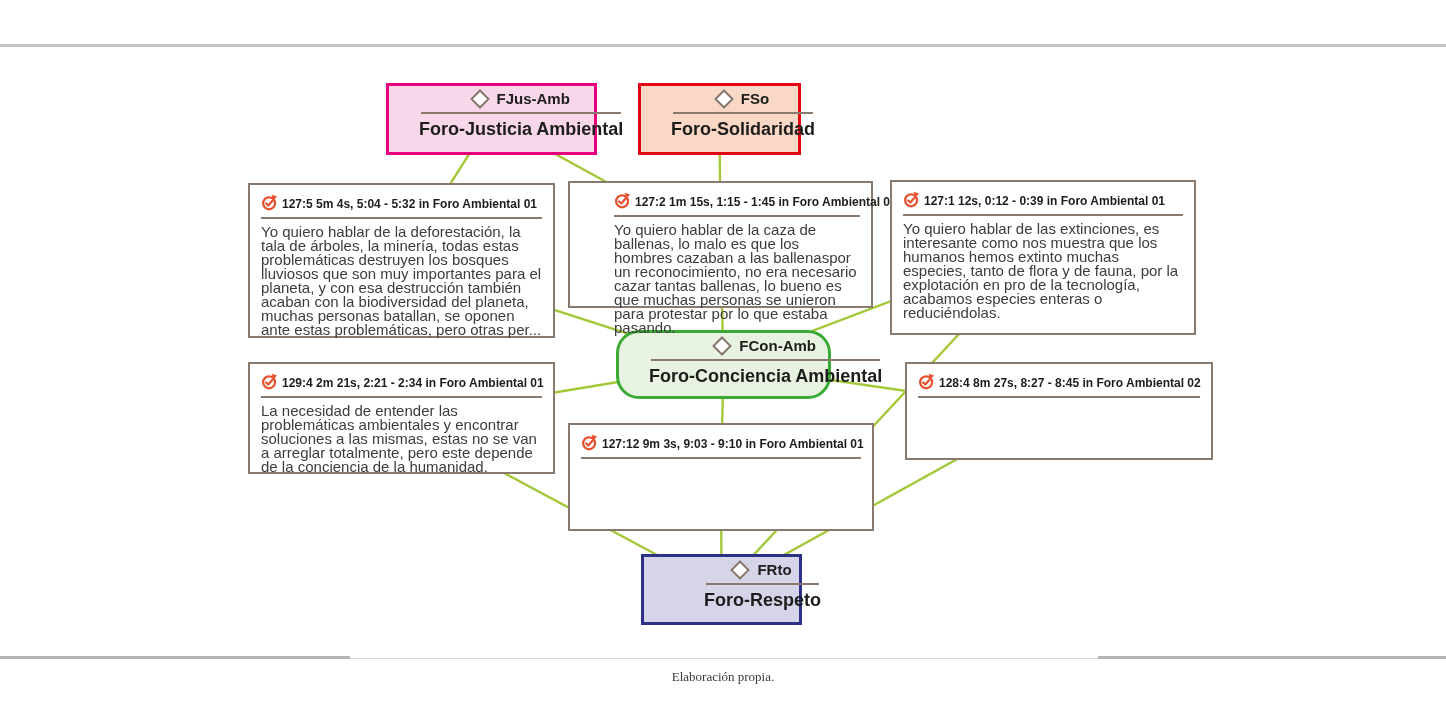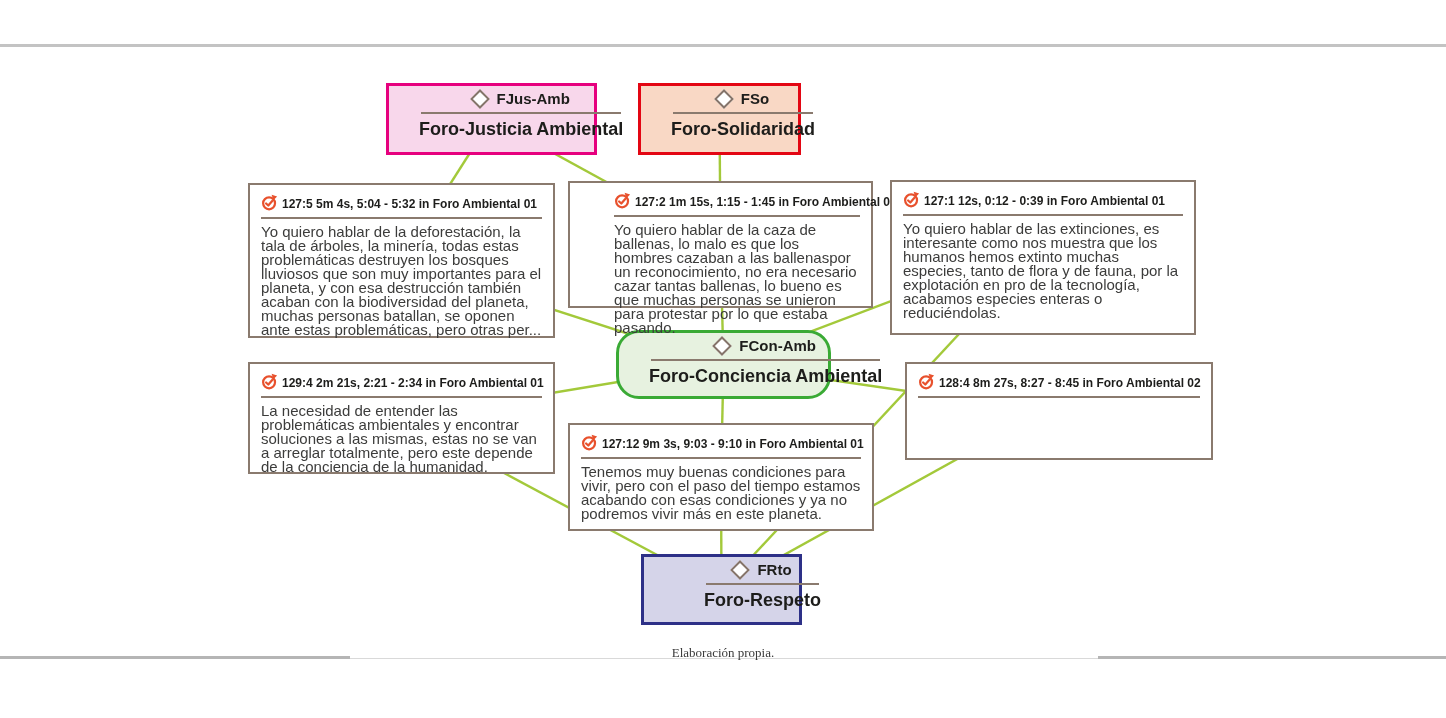--- a/index.html
+++ b/index.html
@@ -10,21 +10,21 @@
   .fig-title {
     position:absolute; top:16px; left:0; right:0; text-align:center;
     font-family:"Liberation Serif", serif; font-weight:bold;
     font-size:17.5px; color:#141414; letter-spacing:0.1px;
   }
   .rule-top { position:absolute; top:44px; left:0; width:1446px; height:3px; background:#c3c3c3; }
   .rule-bottom-left  { position:absolute; top:656px; left:0;      width:350px; height:3px; background:#b5b5b5; }
   .rule-bottom-mid   { position:absolute; top:658px; left:350px;  width:748px; height:1px; background:#d9d9d9; }
   .rule-bottom-right { position:absolute; top:656px; left:1098px; width:348px; height:3px; background:#b5b5b5; }
   .fig-footer {
-    position:absolute; top:645px; left:0; right:0; text-align:center;
+    position:absolute; top:669px; left:0; right:0; text-align:center;
     font-family:"Liberation Serif", serif; font-size:13px; color:#3a3a3a;
   }
   #edge-layer { position:absolute; left:0; top:0; width:1446px; height:718px; }
 
   
   .code-node {
     position:absolute; box-sizing:border-box; border:3px solid var(--bc,#999);
     background:var(--fill,#eee); display:flex; align-items:flex-start;
   }
   .code-strip { width:20px; flex:none; background:var(--bc,#999); }
@@ -200,21 +200,20 @@
       <span class="q-icon">
         <svg width="17" height="17" viewBox="0 0 20 20">
             <circle cx="9.5" cy="11" r="7" fill="#fff" stroke="#e8512d" stroke-width="2.6"></circle>
             <path d="M6 11.2 L8.6 13.6 L13.2 8.2" fill="none" stroke="#e8512d" stroke-width="2.6" stroke-linecap="round" stroke-linejoin="round"></path>
             <path d="M12.5 1 L19 2.8 L14.6 7.4 Z" fill="#e8512d"></path>
           </svg>
       </span>
       <span class="q-title">127:12 9m 3s, 9:03 - 9:10 in Foro Ambiental 01</span>
     </div>
     <div class="q-divider"></div>
-    <div class="q-body">Tenemos muy buenas condiciones para vivir, pero con el paso del tiempo estamos acabando con esas condiciones y ya no podremos vivir más en este planeta.</div>
   </div>
 
   <div class="rule-bottom-left"></div>
   <div class="rule-bottom-mid"></div>
   <div class="rule-bottom-right"></div>
   <div class="fig-footer">Elaboración propia.</div>
 
 </div>
 
 </body></html>

